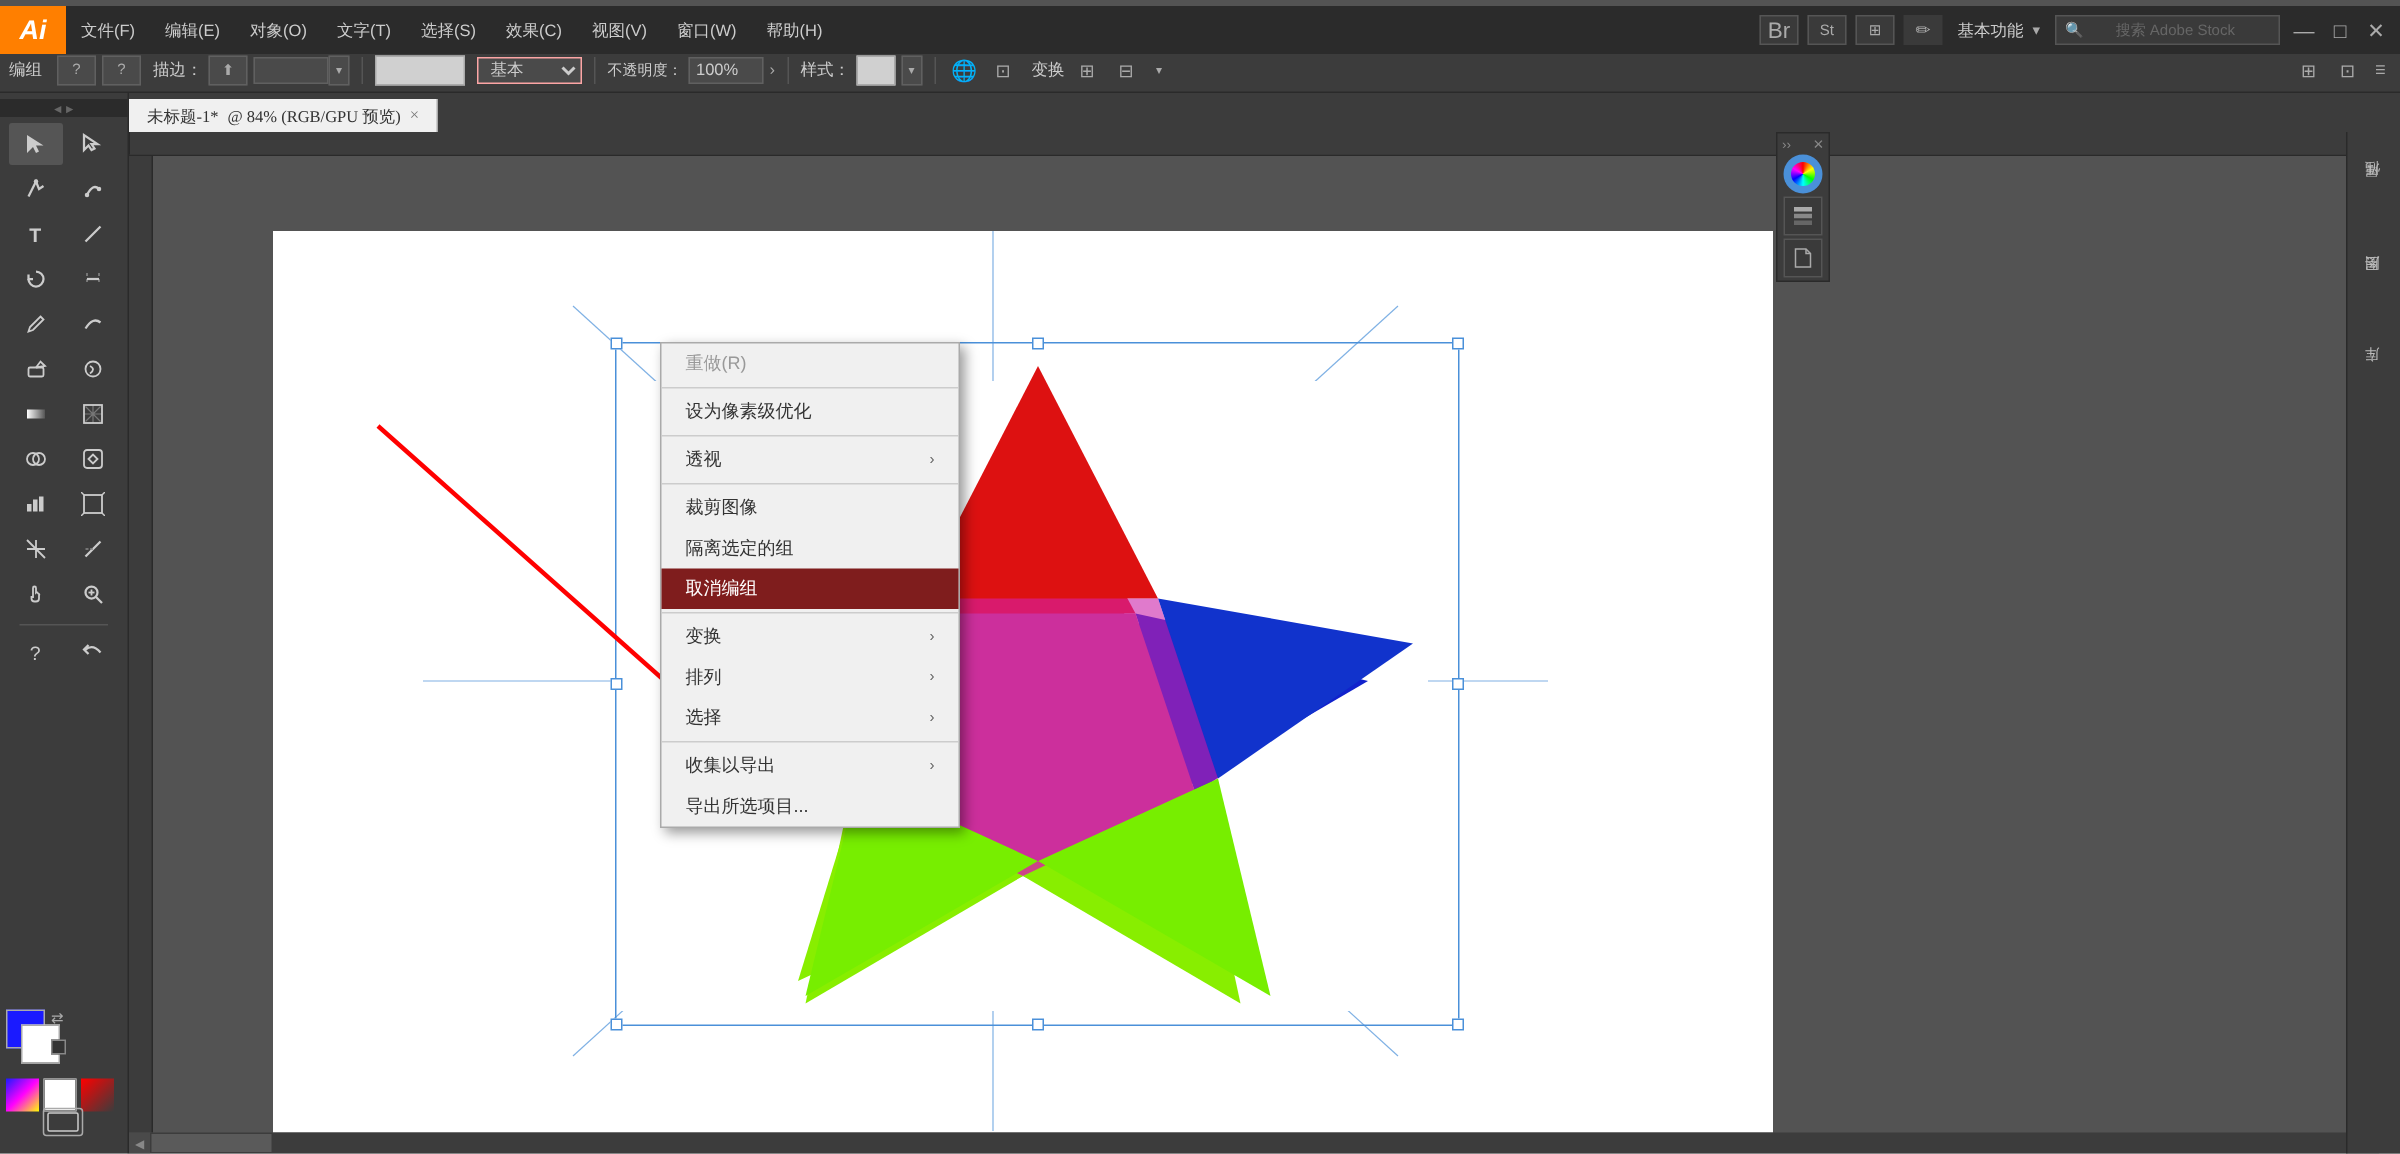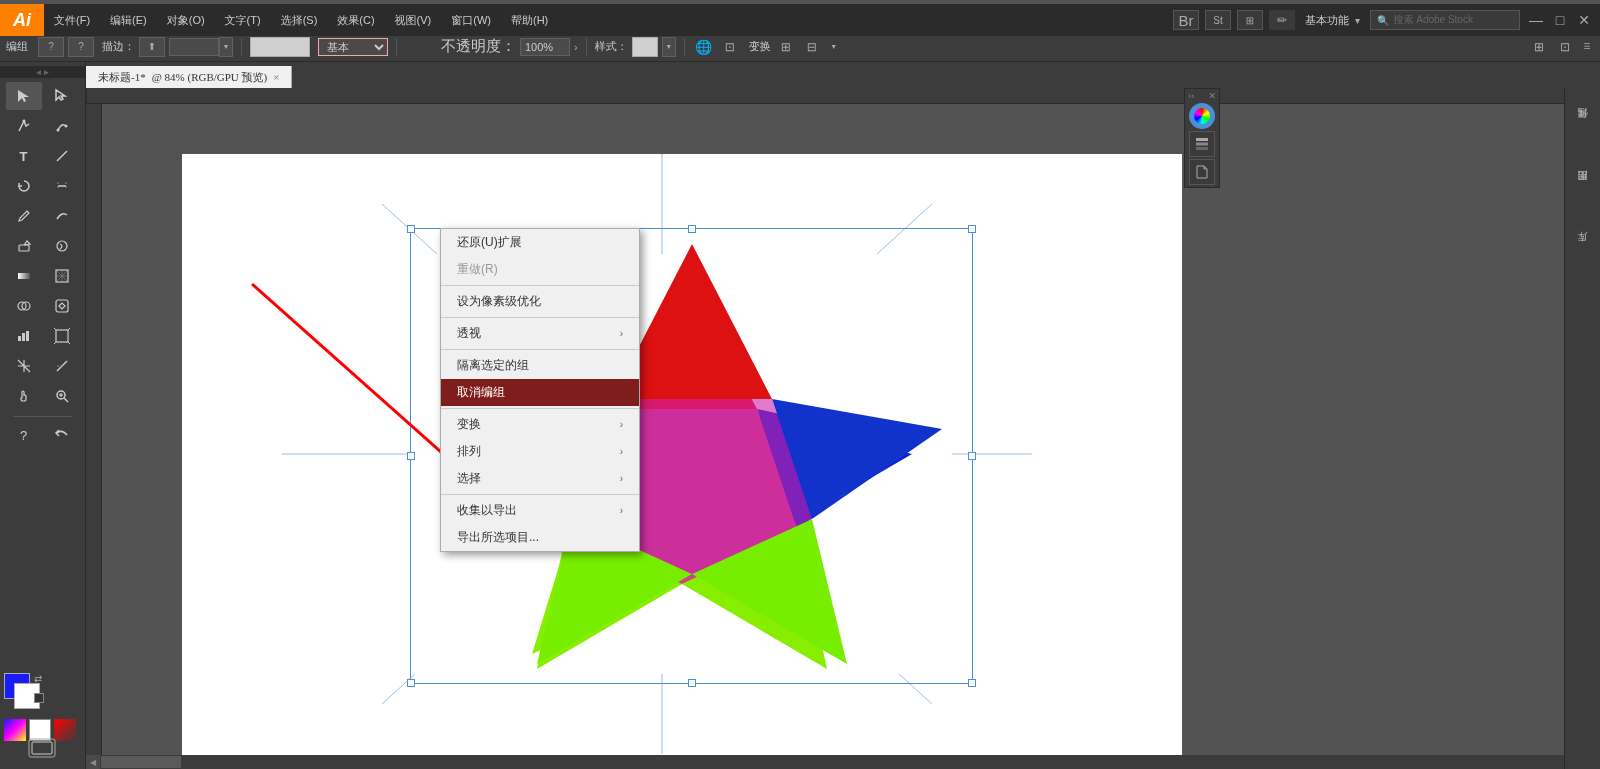--- a/index.html
+++ b/index.html
@@ -116,21 +116,21 @@
     <div style="width:26px;height:20px;background:#3a3a3a;border:1px solid #555;display:flex;align-items:center;justify-content:center;font-size:10px;color:#aaa;cursor:pointer;">St</div>
     <div style="width:26px;height:20px;background:#3a3a3a;border:1px solid #555;display:flex;align-items:center;justify-content:center;font-size:10px;color:#aaa;cursor:pointer;">⊞</div>
     <div style="width:26px;height:20px;background:#3a3a3a;display:flex;align-items:center;justify-content:center;font-size:12px;color:#aaa;cursor:pointer;">✏</div>
   </div>
   <div style="display:flex;align-items:center;gap:6px;margin-right:10px;">
     <span style="font-size:11px;color:#ccc;">基本功能</span>
     <span style="color:#aaa;font-size:10px;">▾</span>
   </div>
   <div style="display:flex;align-items:center;background:#3a3a3a;border:1px solid #555;padding:2px 6px;margin-right:8px;width:150px;">
     <span style="font-size:10px;color:#888;">🔍</span>
-    <span style="font-size:10px;color:#666;margin-left:4px;">搜索 Adobe Stock</span>
+    <span style="font-size:10px;color:#666;margin-left:21px;">搜索 Adobe Stock</span>
   </div>
   <div style="display:flex;gap:8px;margin-right:8px;">
     <div class="title-btn">—</div>
     <div class="title-btn">□</div>
     <div class="title-btn">✕</div>
   </div>
 </div>
 
 <div id="toolbar">
   <span style="font-size:11px;color:#ccc;margin-right:6px;">编组</span>
@@ -141,21 +141,21 @@
   <div style="display:flex;align-items:center;">
     <input class="toolbar-input" style="width: 50px;" value="" placeholder="">
     <div style="width:14px;height:20px;background:#4a4a4a;border:1px solid #606060;display:flex;align-items:center;justify-content:center;font-size:8px;color:#aaa;cursor:pointer;">▾</div>
   </div>
   <div class="toolbar-sep"></div>
   <div style="width:60px;height:20px;background:#d0d0d0;border:1px solid #aaa;margin-right:4px;"></div>
   <select class="toolbar-dropdown" style="width:70px;">
     <option>基本</option>
   </select>
   <div class="toolbar-sep"></div>
-  <span style="font-size:15px;color:#ccc;margin-left:36px;">不透明度：</span>
+  <span style="font-size:10px;color:#ccc;">不透明度：</span>
   <input class="toolbar-input" style="width: 50px;" value="100%">
   <span style="font-size:11px;color:#aaa;cursor:pointer;">›</span>
   <div class="toolbar-sep"></div>
   <span style="font-size:11px;color:#ccc;">样式：</span>
   <div style="width:26px;height:20px;background:#d0d0d0;border:1px solid #aaa;"></div>
   <div style="width:14px;height:20px;background:#4a4a4a;border:1px solid #606060;display:flex;align-items:center;justify-content:center;font-size:8px;color:#aaa;cursor:pointer;">▾</div>
   <div class="toolbar-sep"></div>
   <div style="width:22px;height:22px;display:flex;align-items:center;justify-content:center;cursor:pointer;color:#aaa;font-size:14px;">🌐</div>
   <div style="width:22px;height:22px;display:flex;align-items:center;justify-content:center;cursor:pointer;color:#aaa;font-size:12px;">⊡</div>
   <span style="font-size:11px;color:#ccc;margin-left:4px;cursor:pointer;">变换</span>
@@ -519,36 +519,36 @@
   <div id="canvas-scroll-h">
     <div style="width:14px;height:14px;background:#4a4a4a;float:left;display:flex;align-items:center;justify-content:center;font-size:8px;color:#888;">◀</div>
     <div style="overflow:hidden;height:14px;">
       <div style="width:80px;height:12px;background:#5a5a5a;margin:1px;cursor:pointer;"></div>
     </div>
 
   </div>
 </div>
 
 <div id="context-menu" style="left:440px;top:228px;">
-  <div class="ctx-item">
-    <span>还原(U)扩展</span>
-  </div>
   <div class="ctx-item disabled">
     <span>重做(R)</span>
   </div>
   <div class="ctx-sep"></div>
   <div class="ctx-item">
     <span>设为像素级优化</span>
   </div>
   <div class="ctx-sep"></div>
   <div class="ctx-item">
     <span>透视</span>
     <span class="ctx-arrow">›</span>
   </div>
   <div class="ctx-sep"></div>
+  <div class="ctx-item">
+    <span>裁剪图像</span>
+  </div>
   <div class="ctx-item">
     <span>隔离选定的组</span>
   </div>
   <div class="ctx-item highlighted">
     <span>取消编组</span>
   </div>
   <div class="ctx-sep"></div>
   <div class="ctx-item">
     <span>变换</span>
     <span class="ctx-arrow">›</span>

